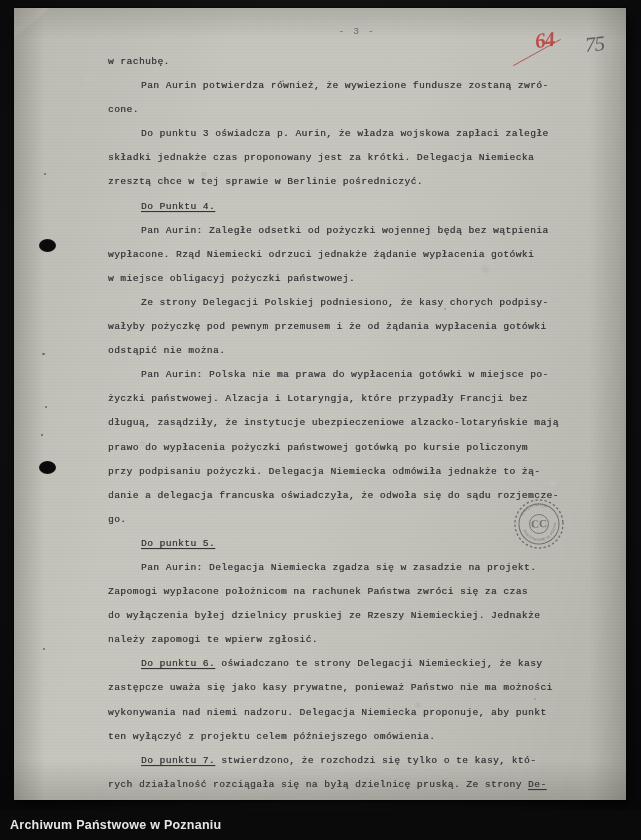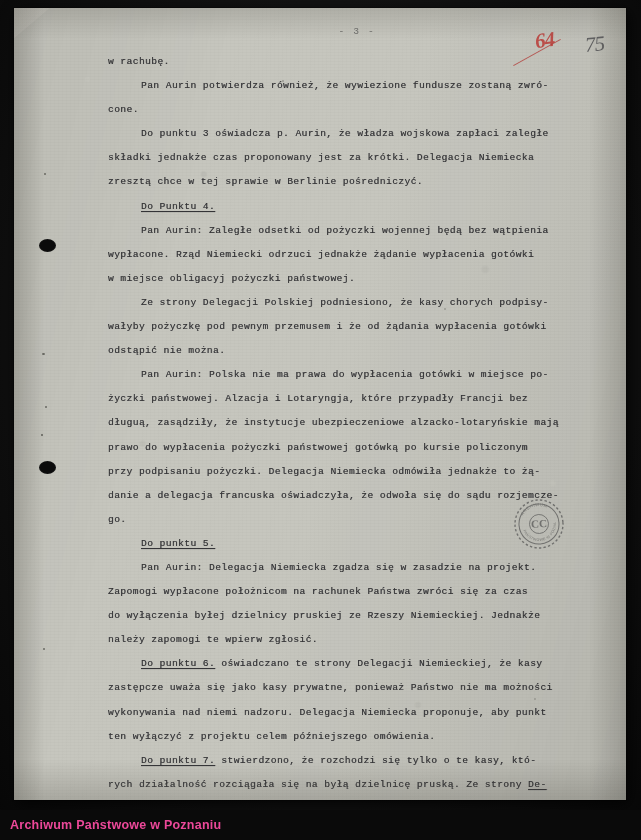--- a/index.html
+++ b/index.html
@@ -214,21 +214,21 @@
     position: absolute;
     left: 0;
     bottom: 0;
     width: 641px;
     height: 30px;
     background: #0a0a0a;
     display: flex;
     align-items: center;
   }
   .watermark-text {
-    color: #ec4899;
+    color: #e5e5e5;
     font-family: "Liberation Sans", sans-serif;
     font-size: 12.5px;
     font-weight: 700;
     letter-spacing: 0.25px;
     padding-left: 10px;
   }
 </style>
 </head>
 <body>
 

